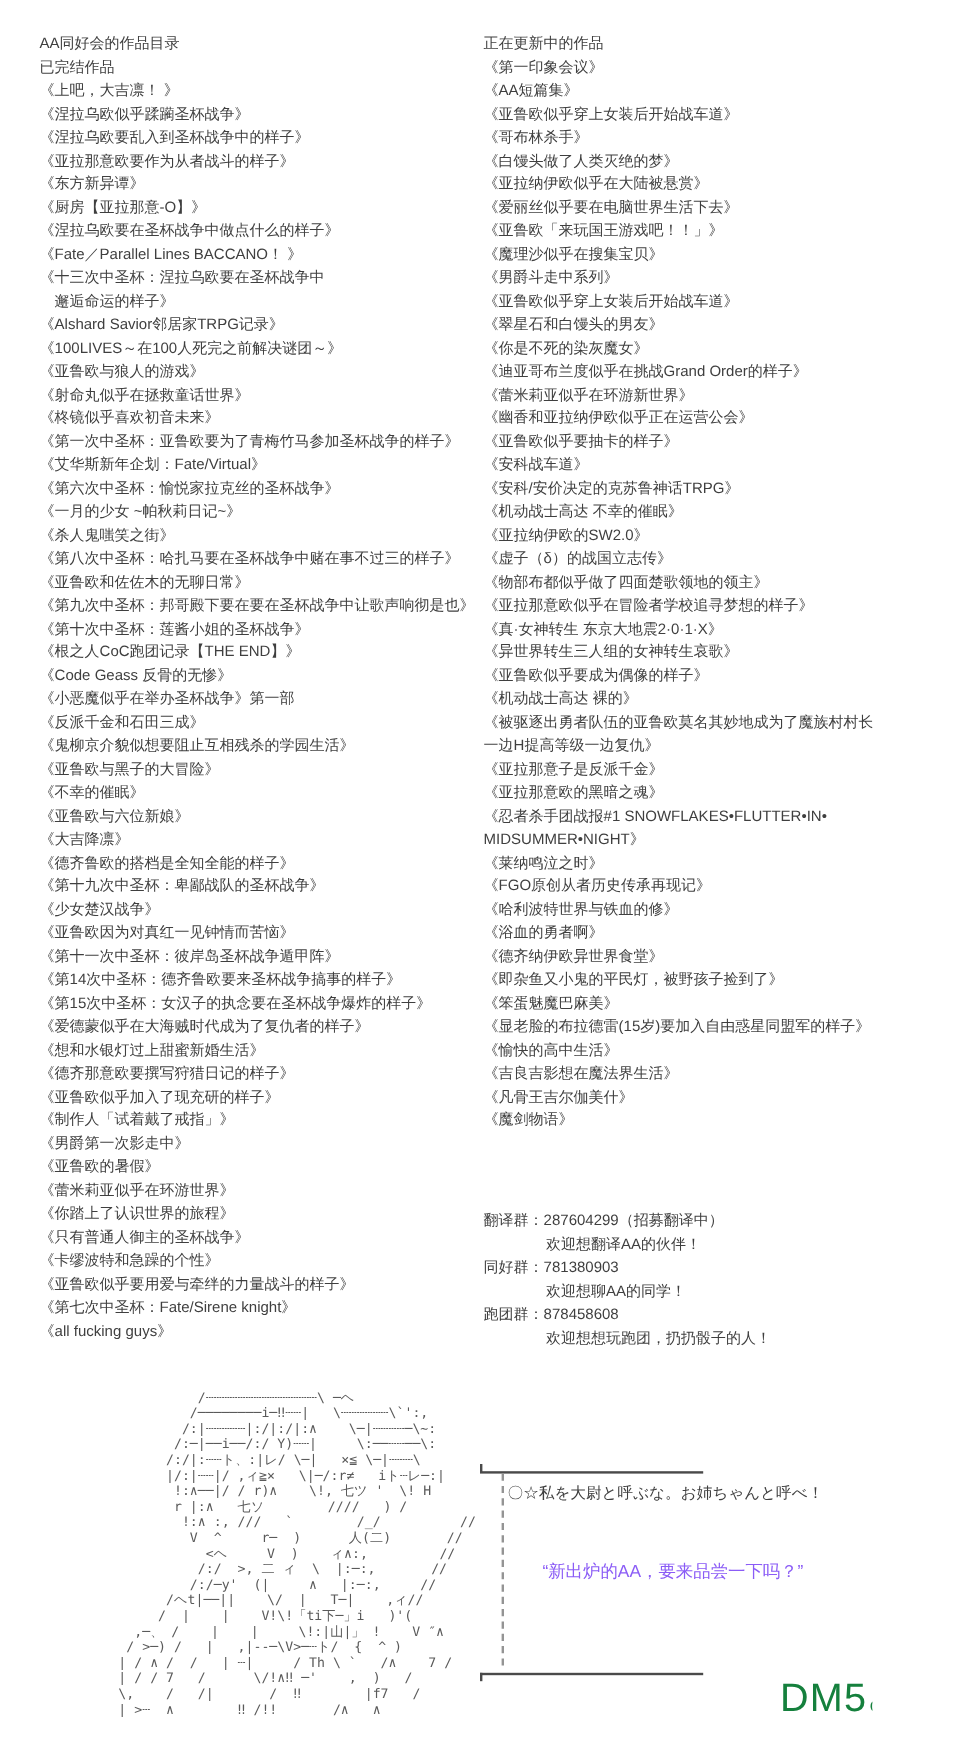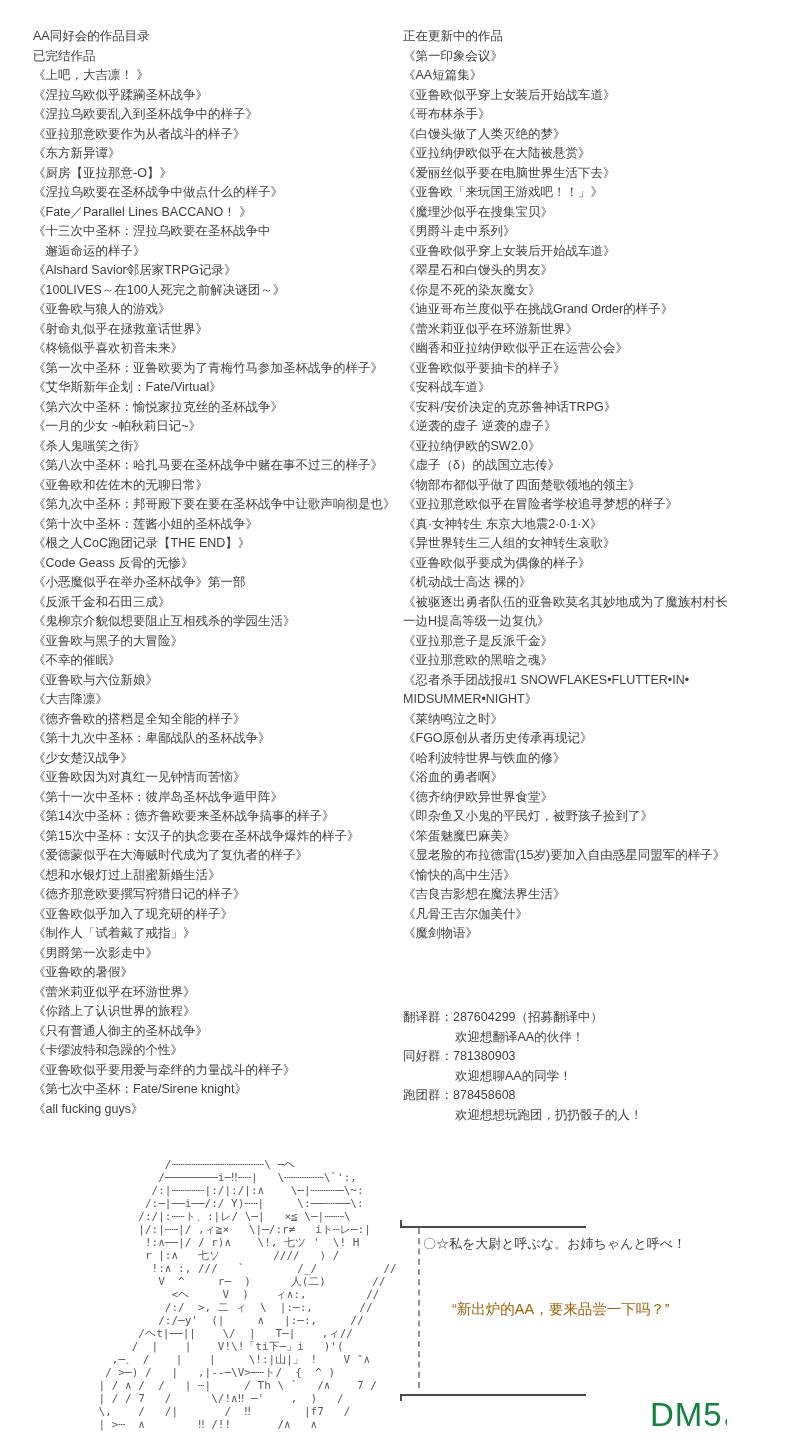--- a/index.html
+++ b/index.html
@@ -15,21 +15,21 @@
   .ascii-art{position:absolute;left:92px;top:1158px;margin:0;
              font-family:"DejaVu Sans Mono",monospace;font-size:11px;line-height:13px;
              color:#5a5a5a;white-space:pre;}
   .sign{position:absolute;left:400px;top:1220px;width:186px;height:182px;}
   .sign-top{position:absolute;left:0;top:6px;width:186px;height:0;border-top:2px solid #4a4a4a;}
   .sign-top-tick{position:absolute;left:0;top:0;width:0;height:7px;border-left:2px solid #4a4a4a;}
   .sign-pole{position:absolute;left:18px;top:8px;width:0;height:160px;border-left:2px dashed #949494;}
   .sign-bottom{position:absolute;left:0;top:174px;width:186px;height:0;border-top:2px solid #4a4a4a;}
   .sign-bottom-tick{position:absolute;left:0;top:174px;width:0;height:7px;border-left:2px solid #4a4a4a;}
   .sign-text1{position:absolute;left:23px;top:15px;font-size:13px;white-space:nowrap;color:#3f3f3f;}
-  .sign-text2{position:absolute;left:52px;top:80px;font-size:14.5px;white-space:nowrap;color:#a16207;}
+  .sign-text2{position:absolute;left:52px;top:80px;font-size:14.5px;white-space:nowrap;color:#8b5cf6;}
   .dm5{position:absolute;left:650px;top:1396px;color:#15803d;font-weight:normal;white-space:nowrap;}
   .dm5-main{font-size:33px;letter-spacing:1px;}
   .dm5-com{font-size:15px;margin-left:2px;}
 </style>
 </head>
 <body>
 
 <div class="page">
 
   <div class="col col-left">
@@ -108,21 +108,21 @@
         <div class="line">《男爵斗走中系列》</div>
         <div class="line">《亚鲁欧似乎穿上女装后开始战车道》</div>
         <div class="line">《翠星石和白馒头的男友》</div>
         <div class="line">《你是不死的染灰魔女》</div>
         <div class="line">《迪亚哥布兰度似乎在挑战Grand Order的样子》</div>
         <div class="line">《蕾米莉亚似乎在环游新世界》</div>
         <div class="line">《幽香和亚拉纳伊欧似乎正在运营公会》</div>
         <div class="line">《亚鲁欧似乎要抽卡的样子》</div>
         <div class="line">《安科战车道》</div>
         <div class="line">《安科/安价决定的克苏鲁神话TRPG》</div>
-        <div class="line">《逆袭的虚子 逆袭的虚子》</div>
+        <div class="line">《机动战士高达 不幸的催眠》</div>
         <div class="line">《亚拉纳伊欧的SW2.0》</div>
         <div class="line">《虚子（δ）的战国立志传》</div>
         <div class="line">《物部布都似乎做了四面楚歌领地的领主》</div>
         <div class="line">《亚拉那意欧似乎在冒险者学校追寻梦想的样子》</div>
         <div class="line">《真·女神转生 东京大地震2·0·1·X》</div>
         <div class="line">《异世界转生三人组的女神转生哀歌》</div>
         <div class="line">《亚鲁欧似乎要成为偶像的样子》</div>
         <div class="line">《机动战士高达 裸的》</div>
         <div class="line">《被驱逐出勇者队伍的亚鲁欧莫名其妙地成为了魔族村村长，</div>
         <div class="line">一边H提高等级一边复仇》</div>

